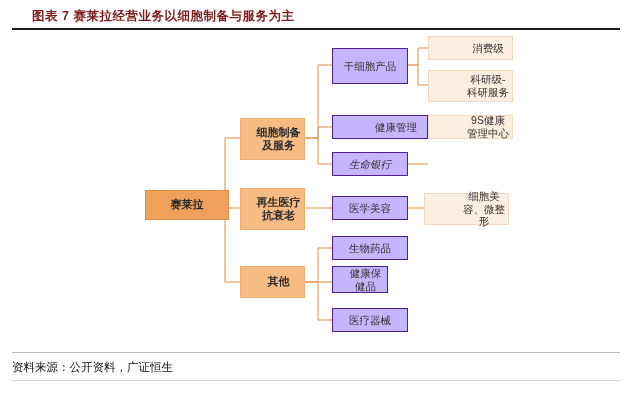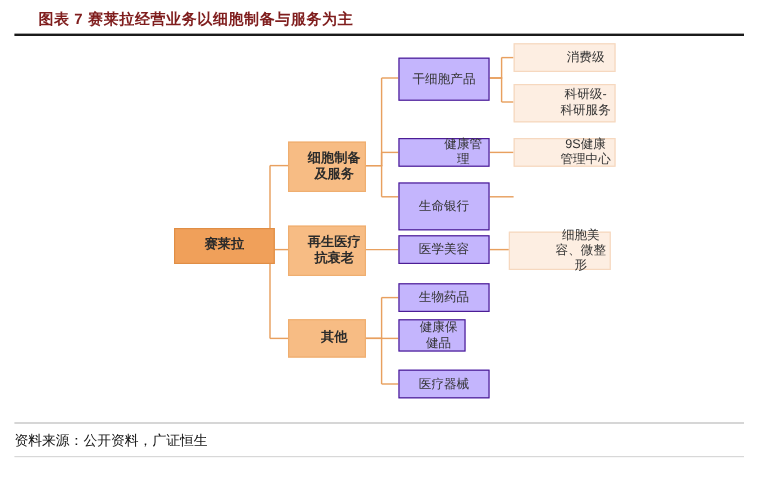--- a/index.html
+++ b/index.html
@@ -123,22 +123,22 @@
       </g>
     </svg>
 
     <div class="node n-root" style="left:145px;top:160px;width:84px;height:30px;">赛莱拉</div>
 
     <div class="node n-l1" style="left:240px;top:88px;width:65px;height:42px;">细胞制备及服务</div>
     <div class="node n-l1" style="left:240px;top:158px;width:65px;height:42px;">再生医疗抗衰老</div>
     <div class="node n-l1" style="left:240px;top:236px;width:65px;height:32px;">其他</div>
 
     <div class="node n-l2" style="left:332px;top:18px;width:76px;height:36px;">干细胞产品</div>
-    <div class="node n-l2" style="left:332px;top:85px;width:76px;height:24px;padding-left:35px;">健康管理</div>
-    <div class="node n-l2" style="left:332px;top:122px;width:76px;height:40px;">生命银行</div>
+    <div class="node n-l2" style="left:332px;top:85px;width:96px;height:24px;padding-left:35px;">健康管理</div>
+    <div class="node n-l2" style="left:332px;top:122px;width:76px;height:24px;font-style:italic;">生命银行</div>
     <div class="node n-l2" style="left:332px;top:166px;width:76px;height:24px;">医学美容</div>
     <div class="node n-l2" style="left:332px;top:206px;width:76px;height:24px;">生物药品</div>
     <div class="node n-l2" style="left:332px;top:236px;width:56px;height:27px;padding-left:14px;">健康保健品</div>
     <div class="node n-l2" style="left:332px;top:278px;width:76px;height:24px;">医疗器械</div>
 
     <div class="node n-l3" style="left:428px;top:6px;width:85px;height:24px;">消费级</div>
     <div class="node n-l3" style="left:428px;top:40px;width:85px;height:32px;">科研级-科研服务</div>
     <div class="node n-l3" style="left:428px;top:85px;width:85px;height:24px;">9S健康管理中心</div>
     <div class="node n-l3" style="left:424px;top:163px;width:85px;height:32px;">细胞美容、微整形</div>
 

